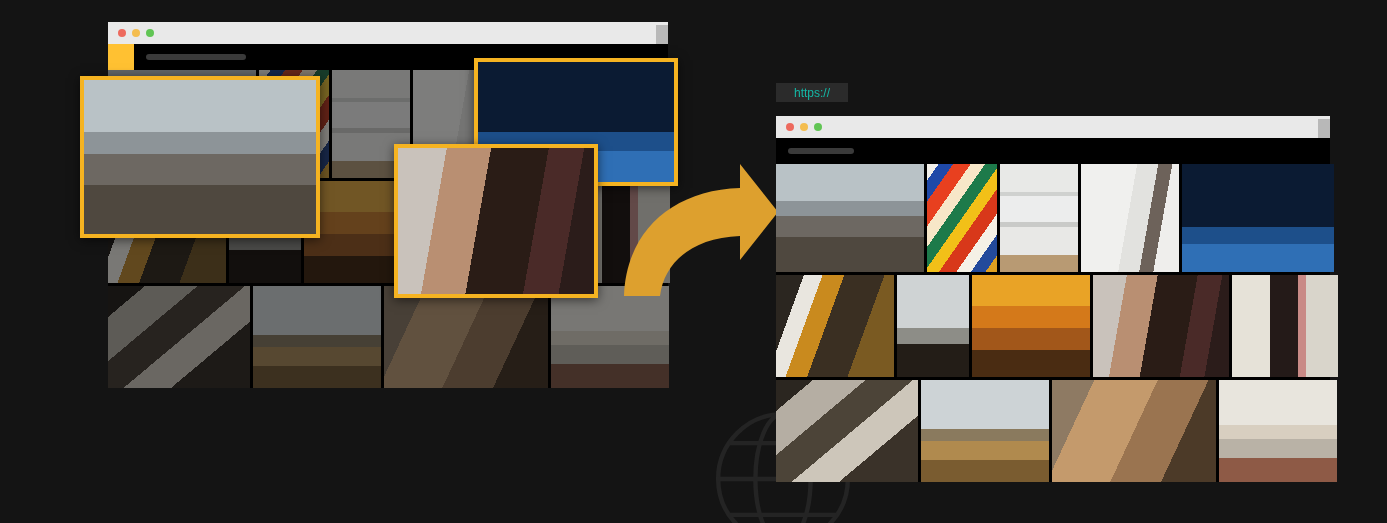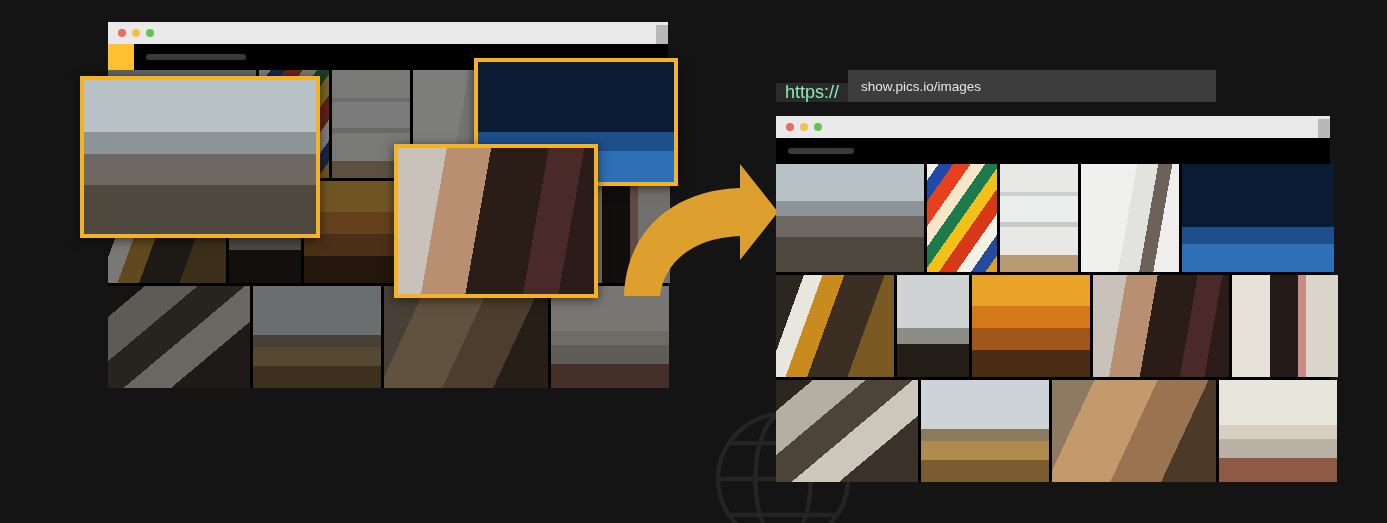--- a/index.html
+++ b/index.html
@@ -47,21 +47,21 @@
     overflow: hidden; box-shadow: 0 2px 10px rgba(0,0,0,.55);
   }
   .sel .ph { width: 100%; height: 100%; }
 
   
   .arrow { position: absolute; left: 612px; top: 160px; width: 170px; height: 140px; }
 
   
   .urlbar { position: absolute; left: 776px; top: 70px; width: 440px; height: 32px; display: flex; }
   .url-proto {
-    width: 72px; background: #2b2b2b; color: #86efac; font-size: 18px;
+    width: 72px; background: #2b2b2b; color: #14b8a6; font-size: 12px;
     display: flex; align-items: center; justify-content: center; margin-top: 13px;
   }
   .url-value {
     flex: 1; background: #3d3d3d; color: #e6e6e6; font-size: 13.5px;
     display: flex; align-items: center; padding-left: 13px;
   }
   .publish-btn {
     position: absolute; left: 1236px; top: 70px; width: 97px; height: 32px;
     background: #FFC337; color: #1b1b1b; font-size: 13.5px; font-weight: bold;
     display: flex; align-items: center; justify-content: center; border: none; cursor: pointer;
@@ -132,21 +132,20 @@
     </div>
 
   <div class="arrow">
     <svg width="170" height="140" viewBox="0 0 170 140">
       <path d="M12 136 C14 72 60 30 128 28 L128 4 L166 52 L128 100 L128 76 C78 78 52 104 48 136 Z" fill="#DDA02E"></path>
     </svg>
   </div>
 
   <div class="urlbar">
     <span class="url-proto">https://</span>
-    <span class="url-value" placeholder="show.pics.io/images">show.pics.io/images</span>
   </div>
 
   <div class="window" id="pubWindow">
     <div class="titlebar">
       <span class="dot red"></span>
       <span class="dot yellow"></span>
       <span class="dot green"></span>
       <span class="tb-corner"></span>
     </div>
     <div class="toolbar">

